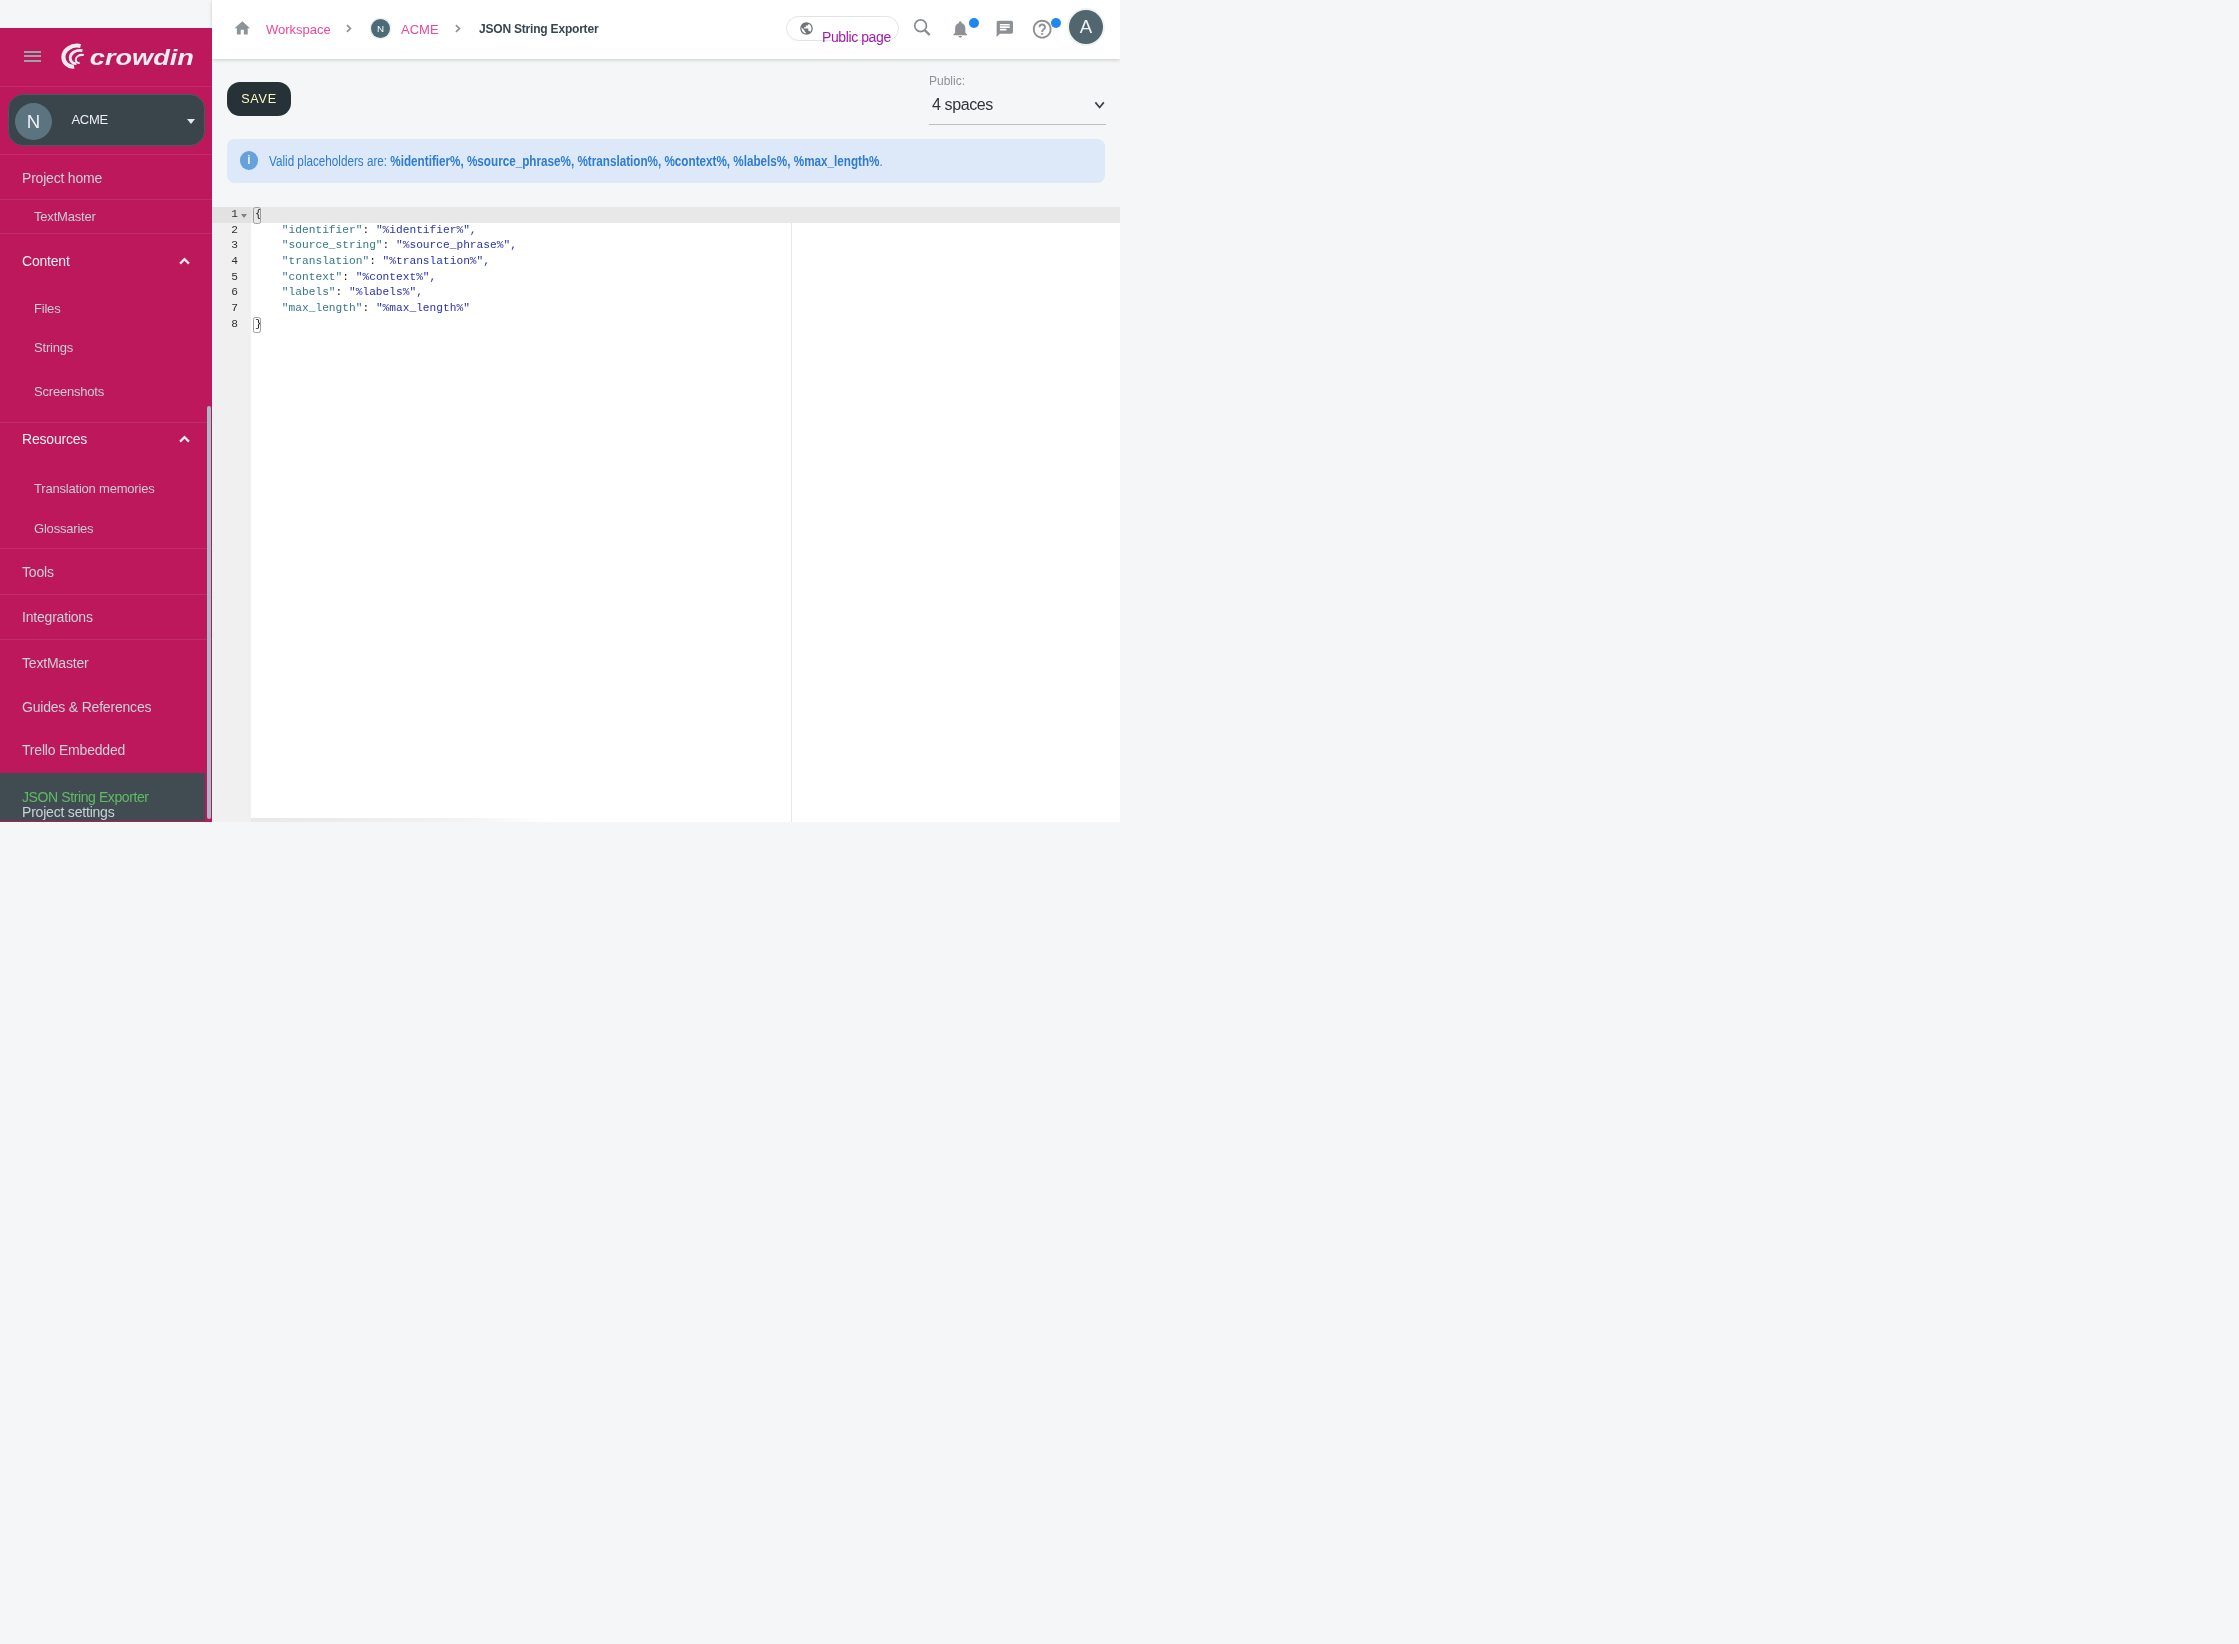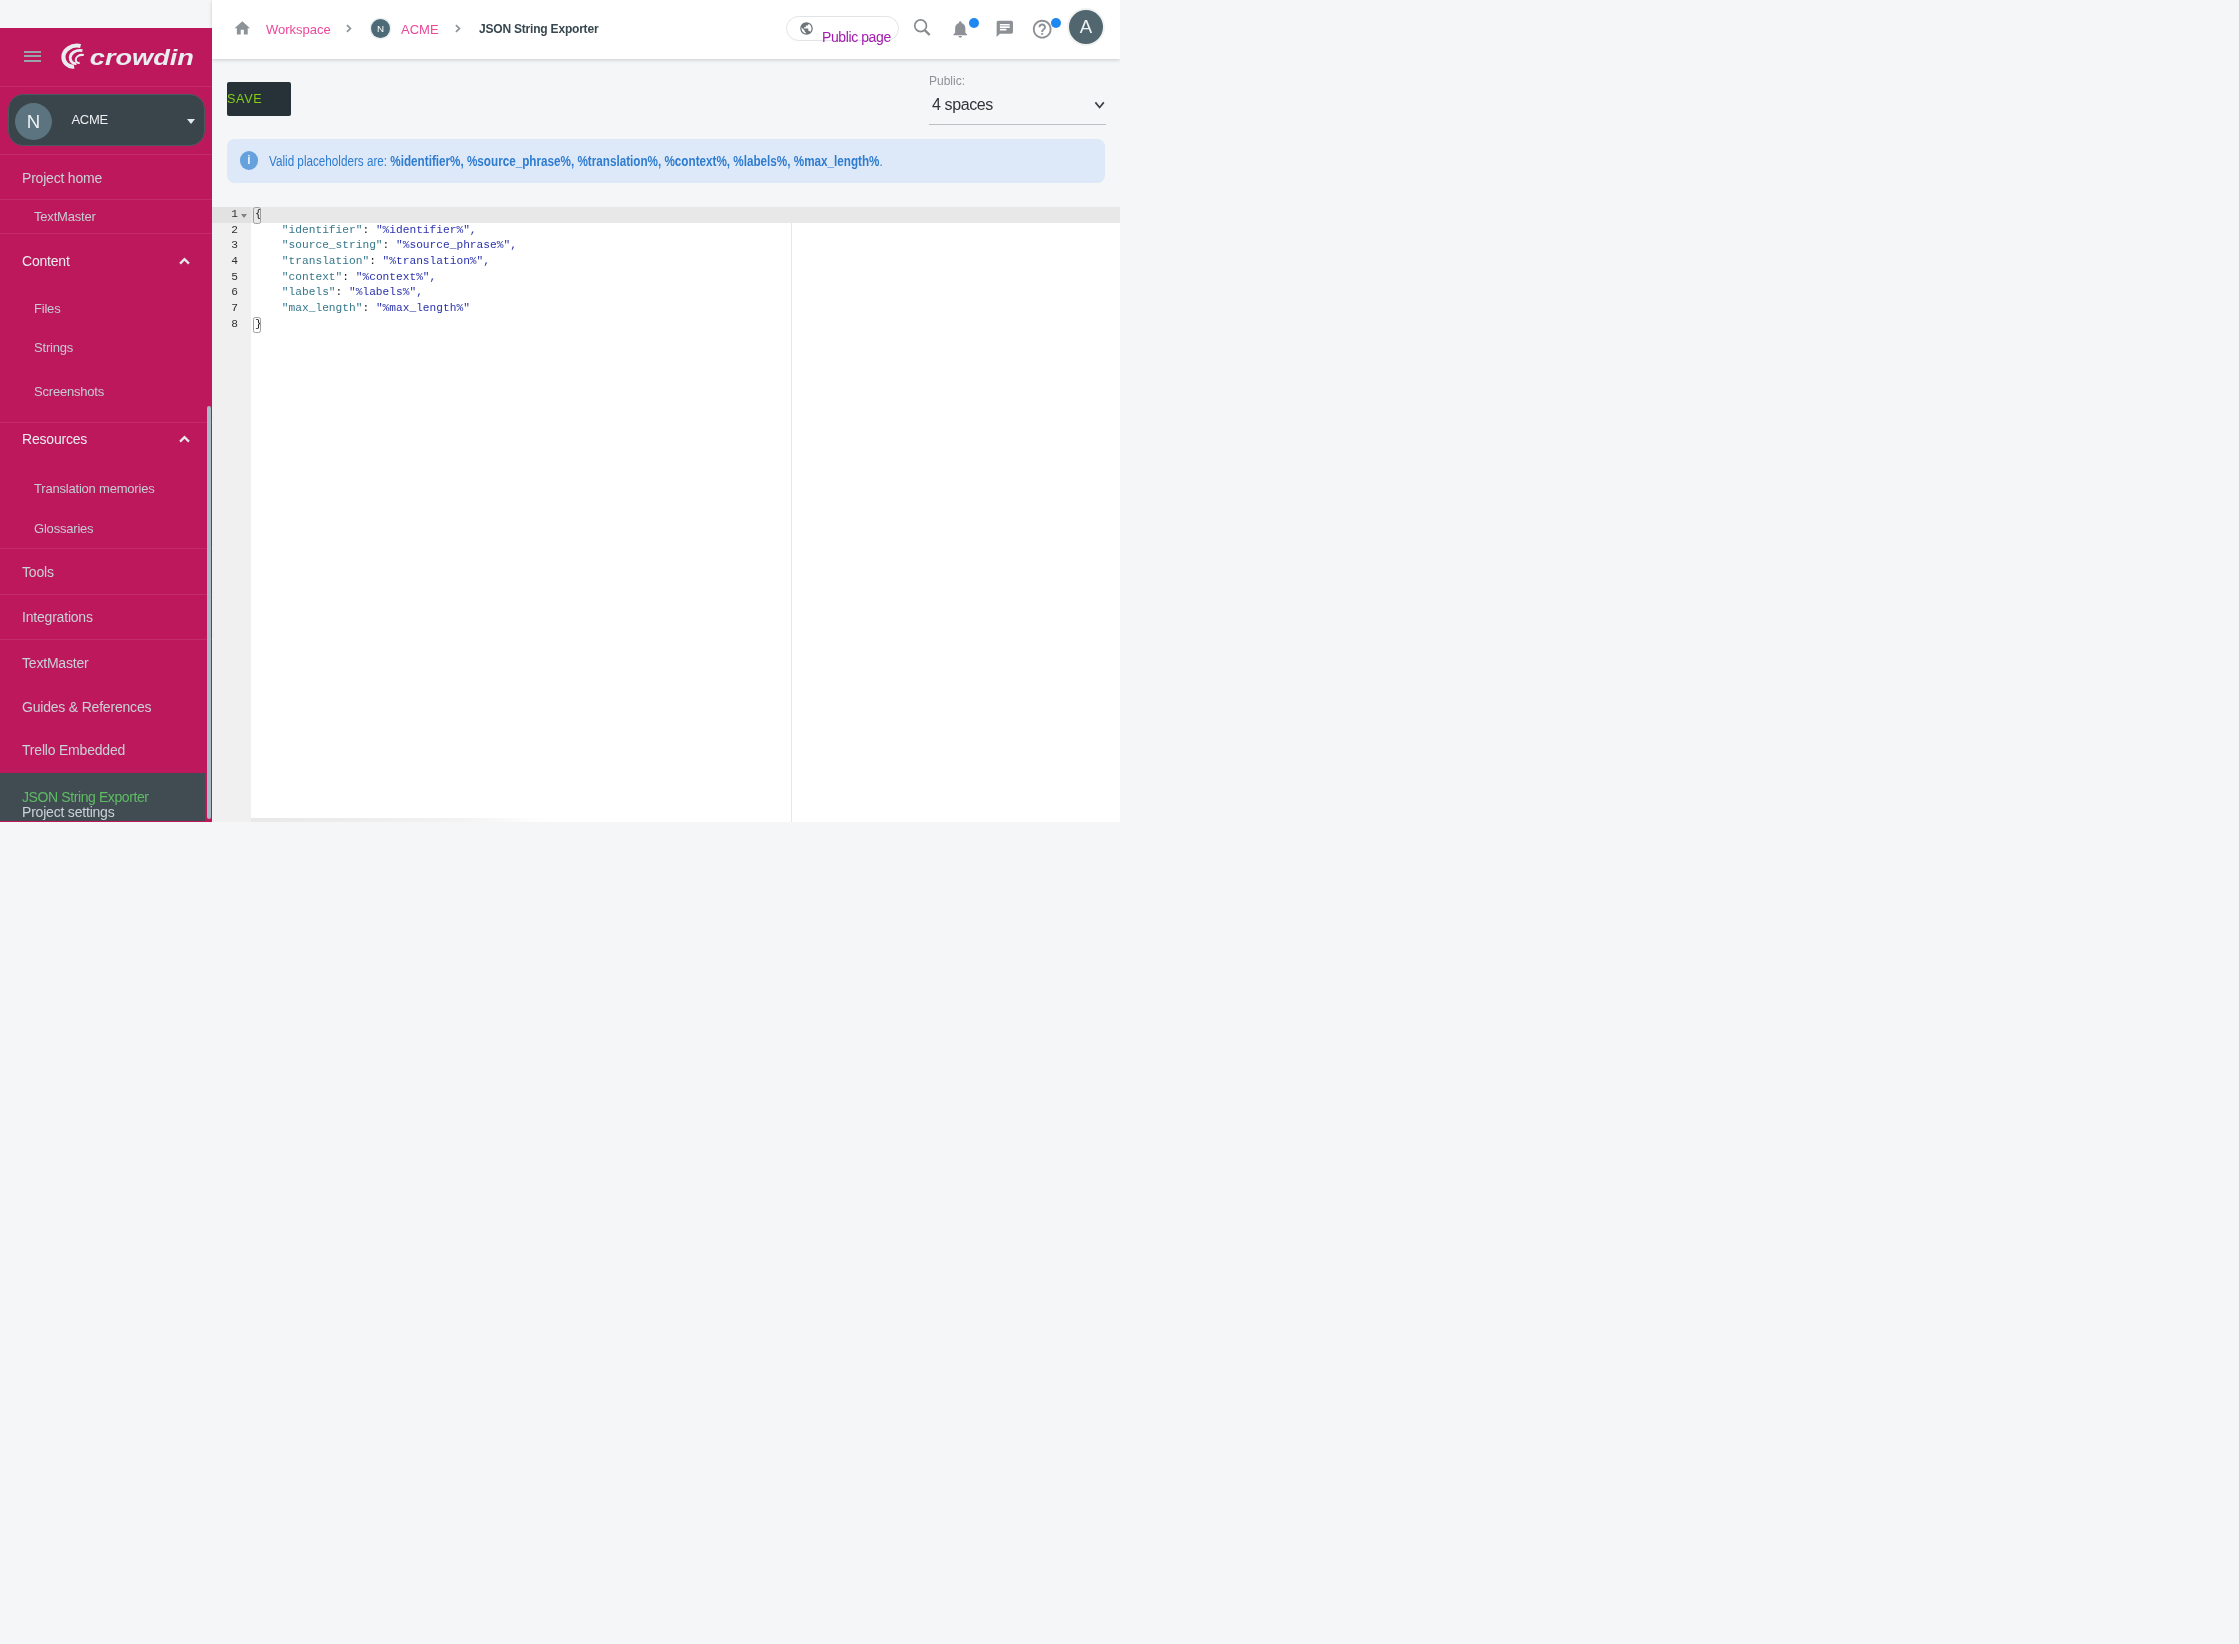--- a/index.html
+++ b/index.html
@@ -37,21 +37,21 @@
   #crumbtitle { position:absolute; top:0; line-height:59px; font-size:12px; font-weight:bold; letter-spacing:-0.2px; color:#37474f; white-space:nowrap; }
   #nchip { position:absolute; left:159px; top:19.4px; width:19px; height:19px; border-radius:50%; background:#4d6b77; color:#fff; font-size:9.8px; text-align:center; line-height:19px; box-shadow:0 0 0 1.4px #eef1f2; }
 
   #pubpill { position:absolute; left:574px; top:15.8px; width:113px; height:25.4px; border:0.9px solid #e1e4e6; border-radius:13px; background:#fff; }
   #pubpill span { position:absolute; left:35px; top:8px; line-height:24px; font-size:14px; letter-spacing:-0.4px; font-weight:500; color:#a21caf; }
 
   .blDot { position:absolute; width:10.3px; height:10.3px; border-radius:50%; background:#1e88f0; }
   #avatarA { position:absolute; left:857px; top:9.5px; width:34px; height:34px; border-radius:50%; background:#51666f; color:#eef3f4; font-size:18.6px; text-align:center; line-height:34px; box-shadow:0 0 0 1.9px #f0f2f2; }
 
   
-  #savebtn { position:absolute; left:227px; top:82px; width:64px; height:34px; background:#263238; border-radius:2px; color:#84cc16; font-size:12.6px; letter-spacing:0.7px; line-height:34px; }
+  #savebtn { position:absolute; left:227px; top:82px; width:64px; height:34px; background:#263238; border-radius:13px; color:#fef9c3; font-size:12.6px; letter-spacing:0.7px; text-align:center; line-height:34px; }
   #indentlbl { position:absolute; left:929px; top:74px; font-size:12px; color:#8d9297; }
   #indentval { position:absolute; left:932px; top:96px; font-size:16px; letter-spacing:-0.4px; color:#2f353a; }
   #indentline { position:absolute; left:929px; top:124px; width:177px; height:0.9px; background:#bcc0c3; }
 
   #alert { position:absolute; left:227px; top:139px; width:878px; height:44px; background:#dde9f8; border-radius:7.5px; }
   #alerticon { position:absolute; left:12.6px; top:12px; width:18.6px; height:18.6px; border-radius:50%; background:#64a1dd; color:#eaf2fb; font-size:12px; font-weight:bold; text-align:center; line-height:18.6px; }
   #alerttext { position:absolute; left:42px; top:0; line-height:44px; font-size:14px; color:#2e7cd0; white-space:nowrap; transform:scaleX(0.835); transform-origin:0 50%; }
 
   
   #editor { position:absolute; left:212px; top:207px; width:908px; height:615px; background:#fff; font-family:"Liberation Mono", monospace; font-size:11.2px; }

